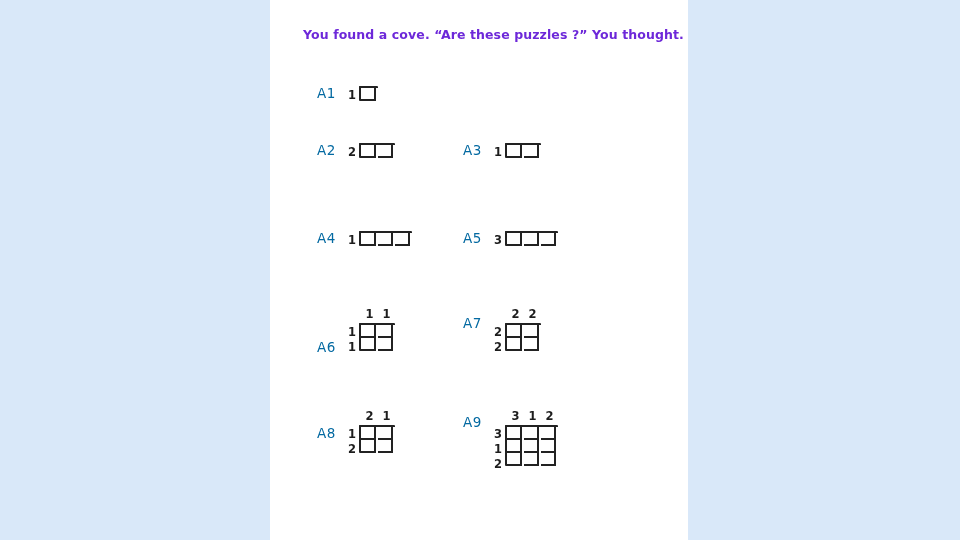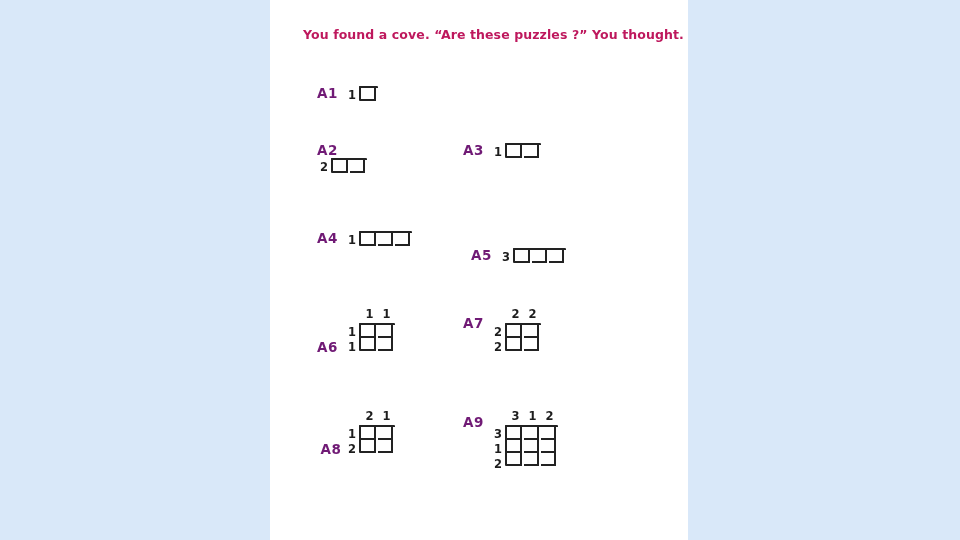--- a/index.html
+++ b/index.html
@@ -16,35 +16,35 @@
     width: 418px; height: 540px;
     background: #ffffff;
   }
   .intro {
     position: absolute;
     left: 303px; top: 27px;
     width: 330px;
     font-size: 12.5px;
     font-weight: 600;
     letter-spacing: 0.1px;
-    color: #be185d;
+    color: #6d28d9;
     white-space: nowrap;
   }
   .puzzle {
     position: absolute;
     display: flex;
     align-items: flex-start;
   }
   .plabel {
     width: 28px;
     font-size: 13.5px;
-    font-weight: 700;
+    font-weight: 400;
     line-height: 15px;
     letter-spacing: 0.5px;
-    color: #701a75;
+    color: #0369a1;
   }
   .board { display: flex; flex-direction: column; }
   .colclues { display: flex; height: 15px; }
   .corner { width: 16px; }
   .cclue {
     width: 17px;
     text-align: center;
     font-size: 11.5px;
     font-weight: 700;
     line-height: 13px;
@@ -94,21 +94,21 @@
         <div class="rowclues">
           <span class="rclue">1</span>
         </div>
         <div class="cells" style="grid-template-columns: repeat(1, 17px);">
           <div class="cell"></div>
         </div>
       </div>
     </div>
 </div>
 
-<div class="puzzle" style="left:317px; top:143px;flex-direction:column;">
+<div class="puzzle" style="left:317px; top:143px;">
   <span class="plabel">A2</span>
   <div class="board">
       <div class="rowwrap">
         <div class="rowclues">
           <span class="rclue">2</span>
         </div>
         <div class="cells" style="grid-template-columns: repeat(2, 17px);">
           <div class="cell"></div>
           <div class="cell"></div>
         </div>
@@ -140,21 +140,21 @@
         </div>
         <div class="cells" style="grid-template-columns: repeat(3, 17px);">
           <div class="cell"></div>
           <div class="cell"></div>
           <div class="cell"></div>
         </div>
       </div>
     </div>
 </div>
 
-<div class="puzzle" style="left:463px; top:248px;margin-left:8px;">
+<div class="puzzle" style="left:463px; top:231px;">
   <span class="plabel">A5</span>
   <div class="board">
       <div class="rowwrap">
         <div class="rowclues">
           <span class="rclue">3</span>
         </div>
         <div class="cells" style="grid-template-columns: repeat(3, 17px);">
           <div class="cell"></div>
           <div class="cell"></div>
           <div class="cell"></div>
@@ -203,21 +203,21 @@
           <div class="cell"></div>
           <div class="cell"></div>
           <div class="cell"></div>
           <div class="cell"></div>
         </div>
       </div>
     </div>
 </div>
 
 <div class="puzzle" style="left:317px; top:410px;">
-  <span class="plabel" style="margin-top: 32px; text-align: center;">A8</span>
+  <span class="plabel" style="margin-top: 16px;">A8</span>
   <div class="board">
       <div class="colclues">
         <span class="corner"></span>
         <span class="cclue">2</span>
         <span class="cclue">1</span>
       </div>
       <div class="rowwrap">
         <div class="rowclues">
           <span class="rclue">1</span>
           <span class="rclue">2</span>

